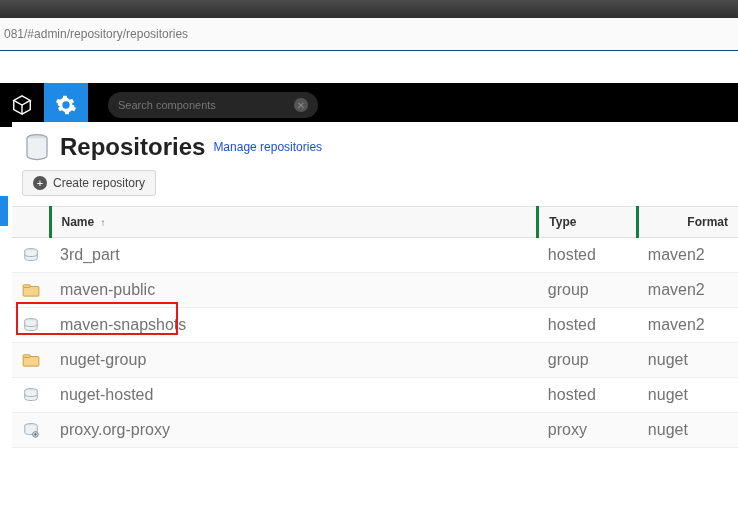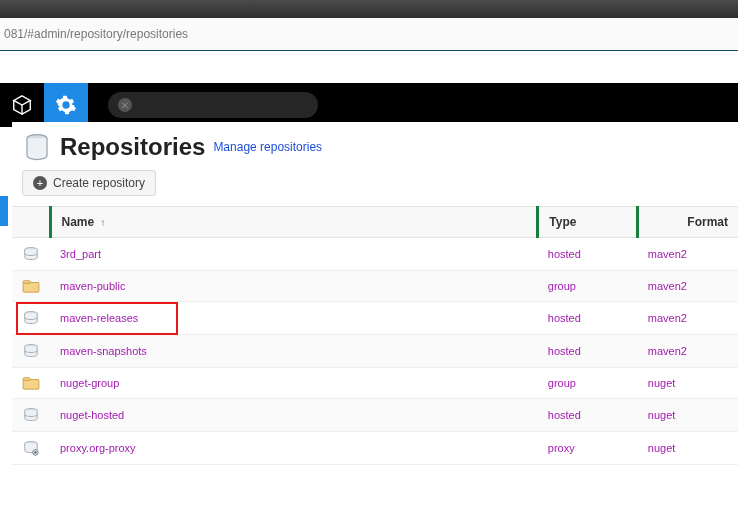--- a/index.html
+++ b/index.html
@@ -23,21 +23,21 @@
   .page-sub { font-size: 12px; color: #1d4ed8; margin-left: 8px; }
   .create-row { padding: 0 10px 10px 10px; }
   .create-btn { display: inline-flex; align-items: center; gap: 6px; background: #f5f5f5; border: 1px solid #d8d8d8; border-radius: 3px; padding: 5px 10px; font-size: 12px; color: #444; cursor: pointer; }
   .create-btn .plus { width: 14px; height: 14px; border-radius: 50%; background: #555; color: #fff; display: inline-flex; align-items:center; justify-content:center; font-size:11px; line-height:1; }
   .tbl { width: 100%; border-collapse: collapse; }
   .tbl th { text-align: left; font-size: 12px; font-weight: 700; color: #333; padding: 8px 10px; background: #f8f8f8; border-top: 1px solid #e3e3e3; border-bottom: 1px solid #e3e3e3; border-left: 3px solid #15803d; }
   .tbl th.iconcol { width: 38px; border-left: none; }
   .tbl th.namecol { width: auto; }
   .tbl th.typecol { width: 100px; }
   .tbl th.fmtcol { width: 62px; padding-left: 48px; }
-  .tbl td { font-size: 11px; color: #a21caf; padding: 8px 10px; border-bottom: 1px solid #eee; vertical-align: middle; }
+  .tbl td { font-size: 16px; color: #737373; padding: 8px 10px; border-bottom: 1px solid #eee; vertical-align: middle; }
   .tbl tr:nth-child(even) td { background: #fafafa; }
   .tbl td.iconcol { text-align: center; }
   .sort-ind { font-size: 10px; color: #666; margin-left: 3px; }
   .red-highlight { position: absolute; border: 2px solid #e81818; pointer-events: none; }
   svg { display: block; }
 </style>
 </head>
 <body>
 
 <div class="tabbar"></div>
@@ -53,20 +53,21 @@
         <path d="M3 7 V17 L12 22 V12"></path>
         <path d="M21 7 V17 L12 22"></path>
     </svg>
   </div>
   <div class="topicon gear">
     <svg width="22" height="22" viewBox="0 0 24 24" fill="#fff">
       <path d="M12 8a4 4 0 100 8 4 4 0 000-8zm9 4c0 .6-.05 1.18-.15 1.74l2.1 1.64-2 3.46-2.48-1a9 9 0 01-3 1.74l-.38 2.64h-4l-.38-2.64a9 9 0 01-3-1.74l-2.48 1-2-3.46 2.1-1.64A9 9 0 013 12c0-.6.05-1.18.15-1.74L1.05 8.62l2-3.46 2.48 1a9 9 0 013-1.74L8.91 1.8h4l.38 2.64a9 9 0 013 1.74l2.48-1 2 3.46-2.1 1.64c.1.56.15 1.14.15 1.72z"></path>
     </svg>
   </div>
   <div class="search-wrap">
+    <input placeholder="Search components" style="">
     <span class="search-clear">✕</span>
   </div>
 </div>
 
 <div class="left-accent"></div>
 
 <div class="main">
   <div class="page-head">
     <span class="dbicon">
       <svg width="30" height="30" viewBox="0 0 24 24">
@@ -124,32 +125,20 @@
           <td>maven2</td>
         </tr>
         <tr>
           <td class="iconcol">
             <svg width="18" height="16" viewBox="0 0 20 18">
               <ellipse cx="10" cy="4" rx="7" ry="2.2" fill="#e3e7ec" stroke="#9aa4af"></ellipse>
               <path d="M3 4v9c0 1.3 3.1 2.2 7 2.2s7-.9 7-2.2V4" fill="#eef1f4" stroke="#9aa4af"></path>
               <path d="M3 8.5c0 1.3 3.1 2.2 7 2.2s7-.9 7-2.2" fill="none" stroke="#9aa4af"></path>
             </svg>
           </td>
-          <td>maven-releases</td>
-          <td>hosted</td>
-          <td>maven2</td>
-        </tr>
-        <tr>
-          <td class="iconcol">
-            <svg width="18" height="16" viewBox="0 0 20 18">
-              <ellipse cx="10" cy="4" rx="7" ry="2.2" fill="#e3e7ec" stroke="#9aa4af"></ellipse>
-              <path d="M3 4v9c0 1.3 3.1 2.2 7 2.2s7-.9 7-2.2V4" fill="#eef1f4" stroke="#9aa4af"></path>
-              <path d="M3 8.5c0 1.3 3.1 2.2 7 2.2s7-.9 7-2.2" fill="none" stroke="#9aa4af"></path>
-            </svg>
-          </td>
           <td>maven-snapshots</td>
           <td>hosted</td>
           <td>maven2</td>
         </tr>
         <tr>
           <td class="iconcol">
             <svg width="18" height="14" viewBox="0 0 20 16">
               <rect x="1" y="4" width="18" height="11" rx="1" fill="#f6d388" stroke="#c79a3e"></rect>
               <rect x="1" y="2" width="8" height="3" rx="1" fill="#f6d388" stroke="#c79a3e"></rect>
             </svg>

